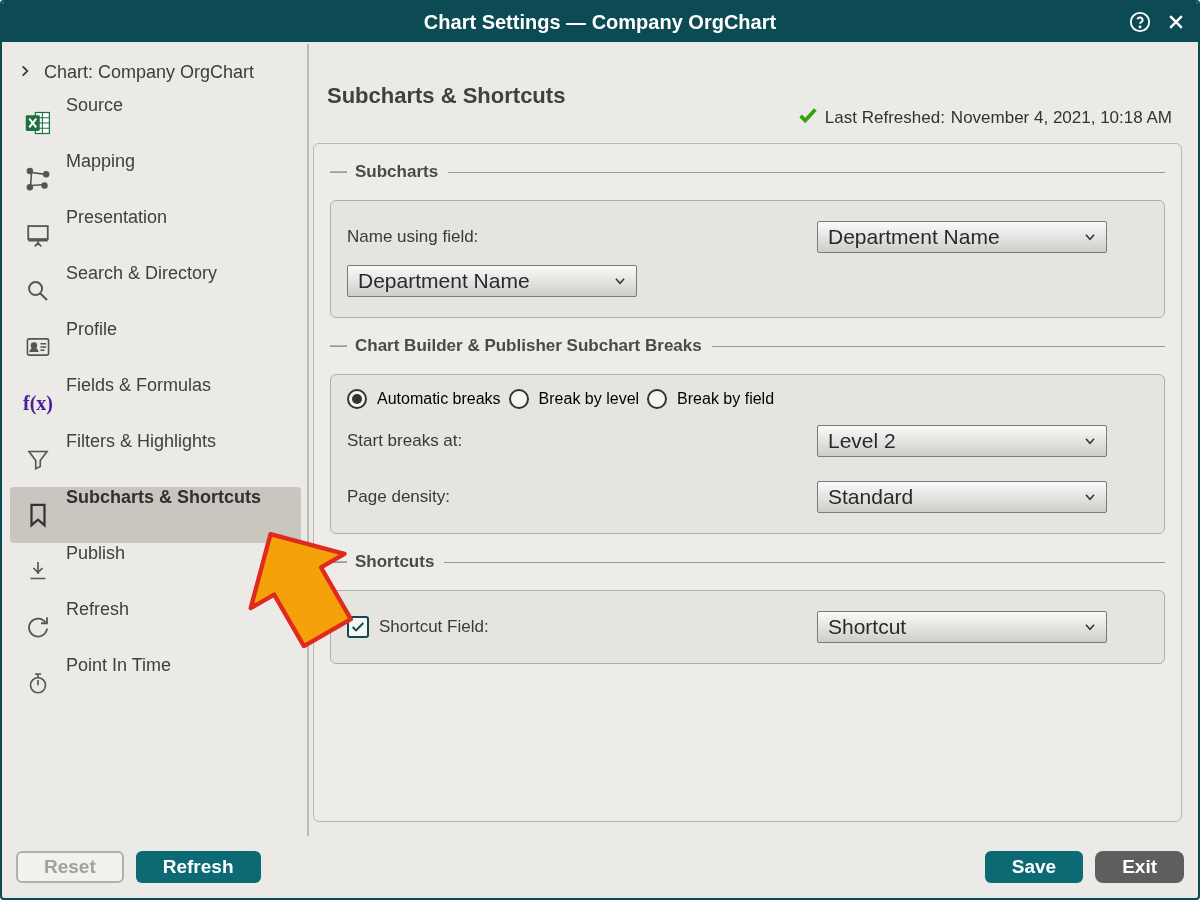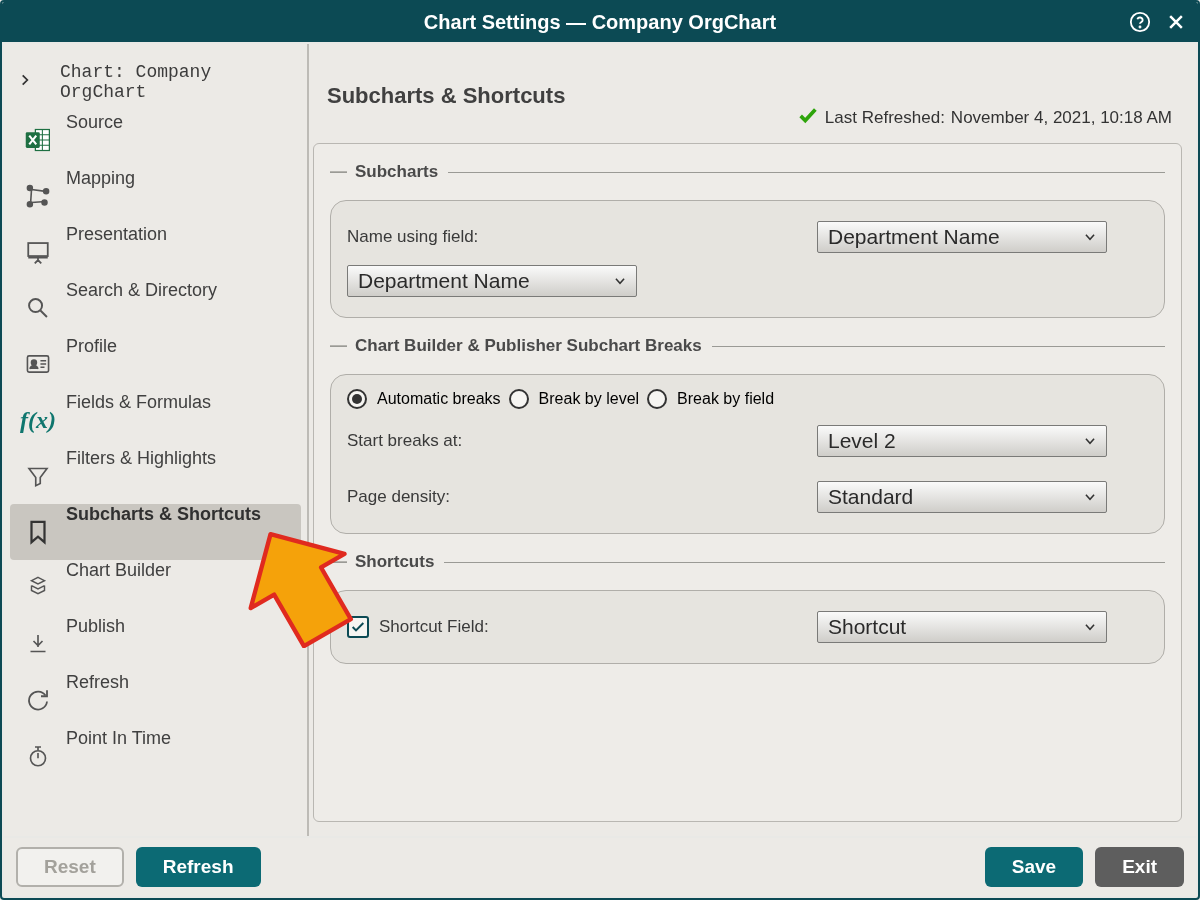--- a/index.html
+++ b/index.html
@@ -20,22 +20,22 @@
     position: absolute; top: 42px; left: 2px; right: 2px; bottom: 62px;
     display: flex;
   }
 
   
   .sidebar {
     width: 305px; background: #eceae6; border-right: 2px solid #bdbbb6;
     padding: 8px 0;
   }
   .chartname {
-    display: flex; align-items: center; gap: 28px; padding: 10px 14px;
-    font-size: 18px; color: #3c3c3c; font-family: Liberation Mono, monospace;
+    display: flex; gap: 12px; padding: 10px 14px;
+    font-size: 18px; color: #3c3c3c;
   }
   .navitem {
     display: flex; gap: 14px; padding: 0 14px;
     height: 56px; font-size: 18px; color: #404040; cursor: pointer;
     border-radius: 4px; margin: 0 6px;
   }
   .navitem.active { background: #c9c6c0; font-weight: 700; color: #303030; }
   .navitem .nicon { width: 28px; display: flex; align-items: center; justify-content: center; color: #555; }
   .navitem.active .nicon { color: #333; }
 
@@ -57,21 +57,21 @@
     display: flex; flex-direction: column; gap: 18px;
     overflow: hidden;
   }
   .group-title {
     display: flex; align-items: center; gap: 10px; color: #4a4a4a;
     font-weight: 700; font-size: 17px;
   }
   .group-title .dash { color: #9a9a95; letter-spacing: -2px; }
   .group-title .line { flex:1; height:1px; background:#9a9a95; }
   .group-box {
-    border: 1px solid #b0aea9; border-radius: 16px; background: #e6e4df;
+    border: 1px solid #b0aea9; border-radius: 6px; background: #e6e4df;
     padding: 14px 16px;
   }
   .row { display: flex; align-items: center; padding: 6px 0; }
   .row .lbl { font-size: 17px; color: #3a3a3a; }
   .row .left { flex: 0 0 470px; display:flex; align-items:center; gap:10px; }
   .row .right { flex: 1; }
   .chk {
     width: 22px; height: 22px; border: 2px solid #0c4a54; border-radius: 3px;
     display: inline-flex; align-items: center; justify-content: center; background:#f6f5f2;
     cursor: pointer;
@@ -91,28 +91,28 @@
     color: #2a2a2a; cursor: pointer; position: relative; border-radius: 2px;
   }
   .select .caret { position:absolute; right:8px; top:50%; transform:translateY(-50%); }
 
   
   .footer {
     position: absolute; left: 2px; right: 2px; bottom: 2px; height: 58px;
     background: #eceae6; display: flex; align-items: center; padding: 0 12px; gap: 12px;
   }
   .btn {
-    height: 40px; padding: 0 26px; border-radius: 6px; font-size: 19px; font-weight: 600;
+    height: 32px; padding: 0 26px; border-radius: 6px; font-size: 19px; font-weight: 600;
     display: inline-flex; align-items: center; justify-content: center; cursor: pointer;
     border: 1px solid transparent;
   }
   .btn.ghost { background: #f2f1ee; border:2px solid #b2b0ab; color: #a3a19b; cursor: default; }
   .btn.primary { background: #0c6a74; color:#fff; }
   .btn.primary.alt { background: #0c6a74; }
-  .btn.dark { background: #5e5e5e; color:#fff; }
+  .btn.dark { background: #5e5e5e; color:#fff;border-radius:8px; }
   .footer .gap { flex:1; }
 
   
   .bigarrow {
     position: absolute; left: 238px; top: 516px; width: 130px; height: 130px; pointer-events:none;
   }
 </style>
 </head>
 <body>
 
@@ -200,21 +200,21 @@
           <rect x="3" y="6" width="26" height="20" rx="2"></rect>
           <circle cx="11" cy="14" r="3" fill="#555"></circle>
             <path d="M6 22c1-3 4-4 5-4s4 1 5 4" fill="#555"></path>
           <path d="M19 12h7M19 16h7M19 20h5"></path>
         </svg>
       </span>
       <span>Profile</span>
     </div>
 
     <div class="navitem">
-      <span class="nicon" style="font-style:italic;font-family:Georgia,serif;color:#0f766e;font-size:24px;font-weight:600;">f(x)</span>
+      <span class="nicon" style="font-family:Georgia,serif;color:#4c1d95;font-size:20px;font-weight:600;">f(x)</span>
       <span>Fields &amp; Formulas</span>
     </div>
 
     <div class="navitem">
       <span class="nicon">
         <svg width="24" height="24" viewBox="0 0 32 32" fill="none" stroke="#555" stroke-width="2.2">
           <path d="M4 6h24l-9 12v8l-6 3v-11L4 6z"></path>
         </svg>
       </span>
       <span>Filters &amp; Highlights</span>
@@ -222,28 +222,20 @@
 
     <div class="navitem active">
       <span class="nicon">
         <svg width="24" height="26" viewBox="0 0 24 28" fill="none" stroke="#333" stroke-width="2.4">
           <path d="M5 3h14v22l-7-6-7 6V3z"></path>
         </svg>
       </span>
       <span>Subcharts &amp; Shortcuts</span>
     </div>
 
-    <div class="navitem">
-      <span class="nicon">
-        <svg width="26" height="26" viewBox="0 0 32 32" fill="none" stroke="#555" stroke-width="1.8">
-          <path d="M16 3l8 4-8 4-8-4 8-4zM8 13l8 4 8-4M8 13v6l8 4 8-4v-6"></path>
-        </svg>
-      </span>
-      <span>Chart Builder</span>
-    </div>
 
     <div class="navitem">
       <span class="nicon">
         <svg width="24" height="26" viewBox="0 0 32 32" fill="none" stroke="#555" stroke-width="2.2">
           <path d="M16 4v16M10 12l6 6 6-6M6 26h20"></path>
         </svg>
       </span>
       <span>Publish</span>
     </div>
 

